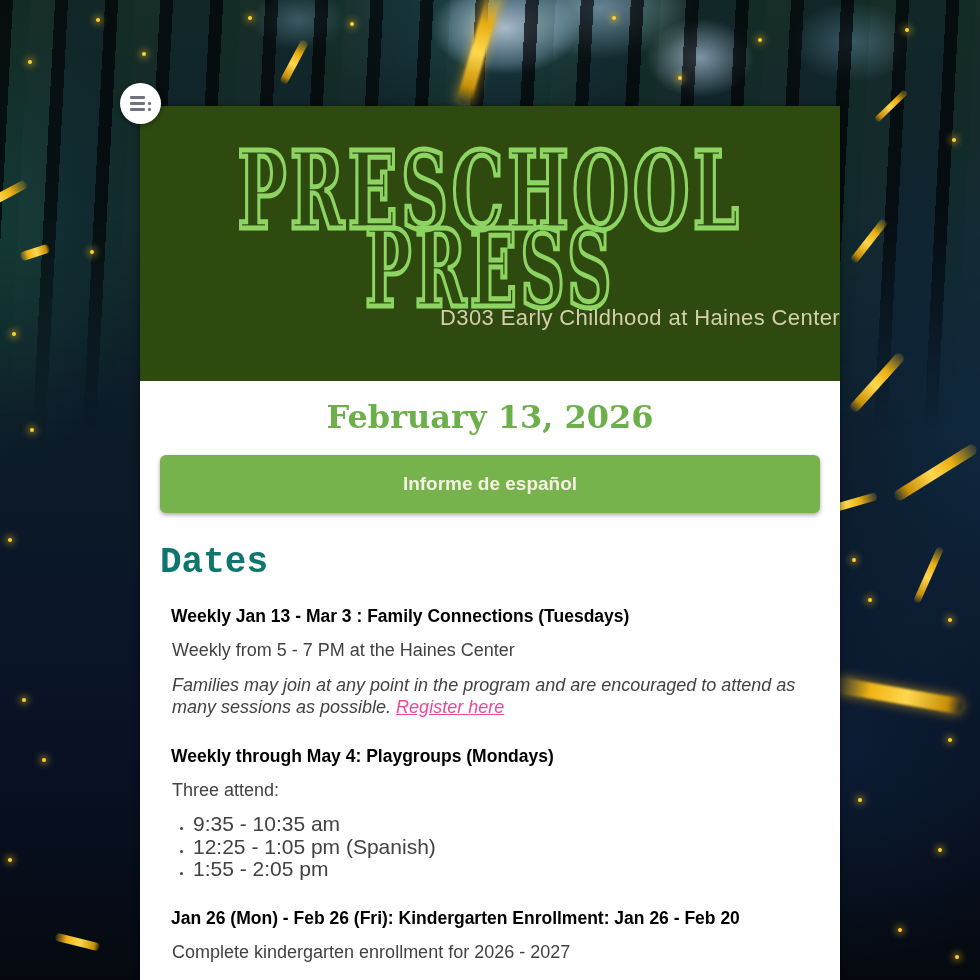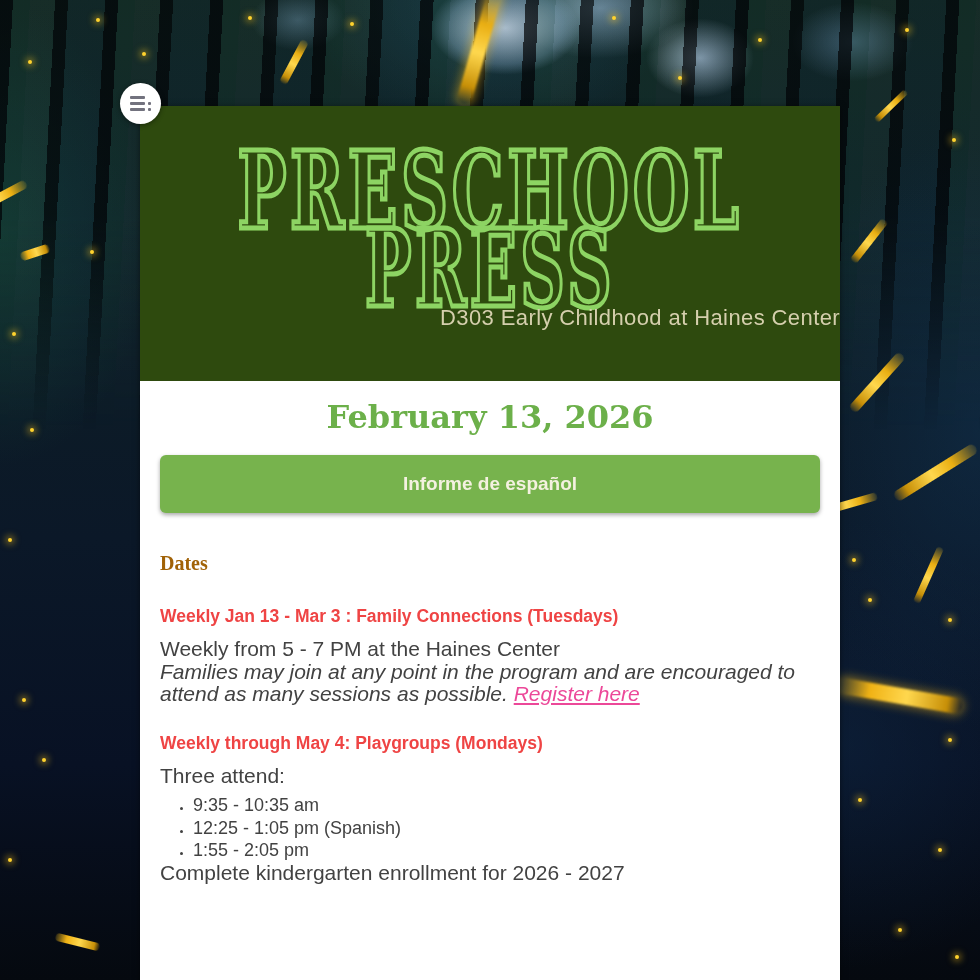--- a/index.html
+++ b/index.html
@@ -62,27 +62,27 @@
   .banner-sub{position:absolute;left:0;right:0;top:199px;text-align:right;
     color:#d5cfad;font-size:22px;letter-spacing:.4px;}
   .date-heading{margin:16px 20px 0;text-align:center;color:#6cb04a;
     font-family:"DejaVu Serif",serif;font-weight:bold;font-size:32px;line-height:40px;}
   .cta{display:block;margin:18px 20px 0;height:58px;line-height:58px;border:none;width:660px;
     background:#77b34d;border-radius:6px;text-align:center;cursor:pointer;
     color:#f4f1e0;font-size:19px;font-weight:bold;text-decoration:none;
     font-family:"Liberation Sans",sans-serif;
     box-shadow:0 2px 4px rgba(0,0,0,.35);}
   .content{padding:0 20px 40px;}
-  .content h2{margin:34px 0 0;color:#a16207;font-family:Liberation Serif, serif;
-    font-size:20px;line-height:32px;font-weight:bold;}
-  .content h3{margin:26px 0 11px;color:#ef4444;font-size:17.5px;line-height:22px;font-weight:bold;}
-  .content p{margin:0;color:#424242;font-size:21px;line-height:22.5px;}
+  .content h2{margin:34px 0 0;color:#0f766e;font-family:Liberation Mono, monospace;
+    font-size:36px;line-height:32px;font-weight:bold;}
+  .content h3{margin:26px 11px 11px;color:#000000;font-size:17.5px;line-height:22px;font-weight:bold;}
+  .content p{margin:12px;color:#424242;font-size:18px;line-height:22.5px;}
   .content p.em{font-style:italic;}
   .content ul{margin:7px 0 0;padding-left:33px;color:#424242;}
-  .content li{font-size:18px;line-height:22.5px;}
+  .content li{font-size:21px;line-height:22.5px;}
   .content li::marker{font-size:11px;}
   .reg-link{color:#ec4899;text-decoration:underline;font-style:italic;cursor:pointer;}
 </style>
 </head>
 <body>
 
 <div class="scene">
   <div class="bg-base"></div>
   <div class="trunks"></div>
   <i class="streak bold" style="left:472px;top:-12px;width:15px;height:118px;transform:rotate(16deg);"></i>
@@ -161,17 +161,18 @@
       <h3>Weekly through May 4: Playgroups (Mondays)</h3>
       <p>Three attend:</p>
       <ul>
         <li>9:35 - 10:35 am</li>
         <li>12:25 - 1:05 pm (Spanish)</li>
         <li>1:55 - 2:05 pm</li>
       </ul>
     </div>
 
     <div>
+      <h3>Jan 26 (Mon) - Feb 26 (Fri): Kindergarten Enrollment: Jan 26 - Feb 20</h3>
       <p>Complete kindergarten enrollment for 2026 - 2027</p>
     </div>
 
   </section>
 </div>
 
 </body></html>

